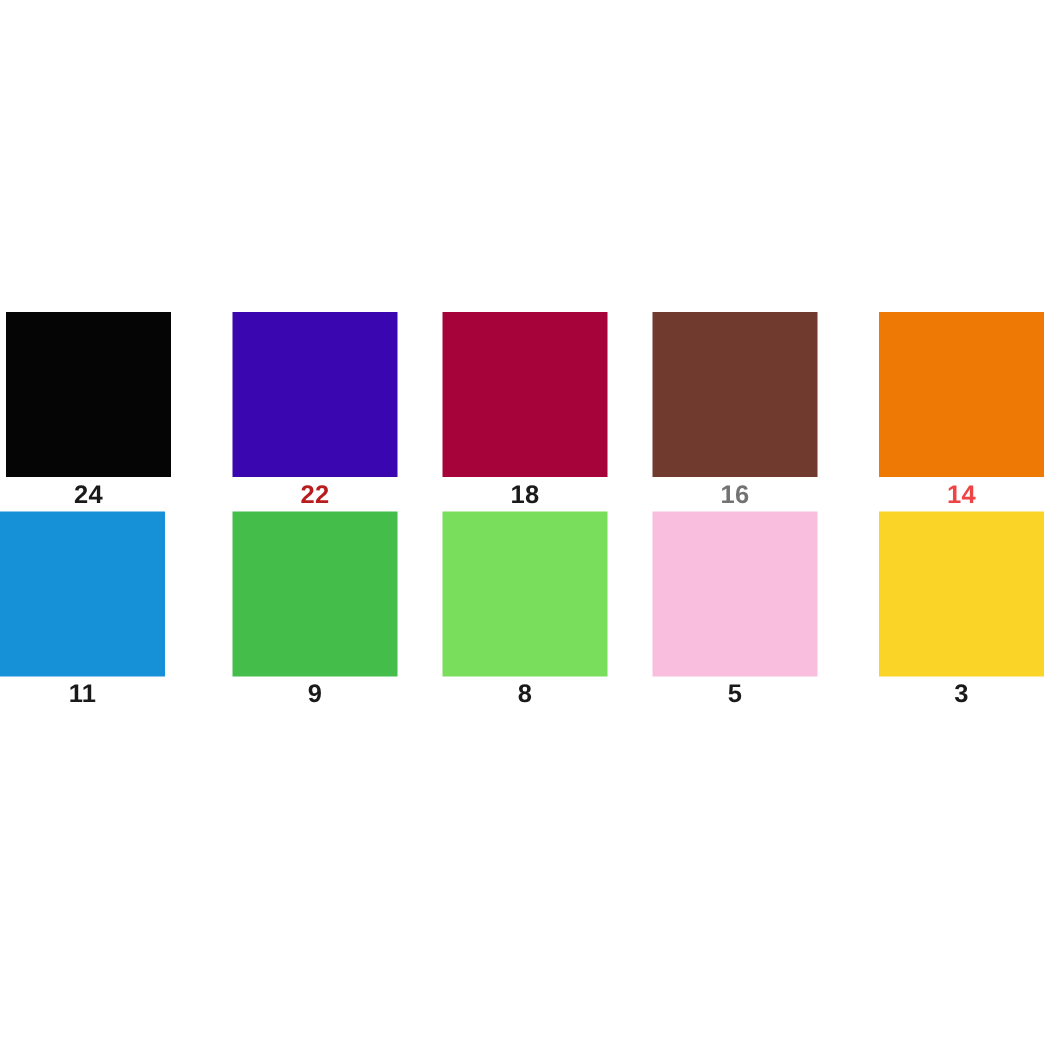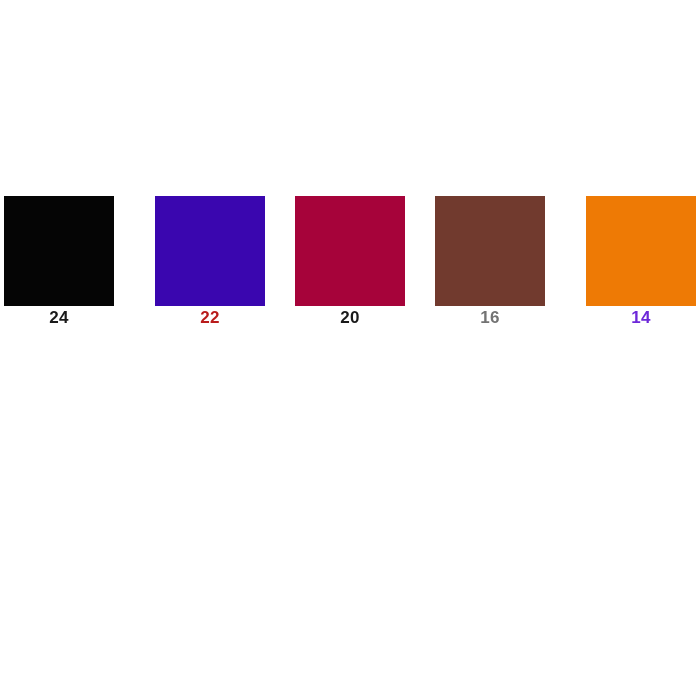--- a/index.html
+++ b/index.html
@@ -19,21 +19,21 @@
     position: absolute;
     left: 0;
     top: 0;
     width: 700px;
     height: 700px;
     background: #ffffff;
   }
   .swatch-grid {
     position: absolute;
     left: 0;
-    top: 196px;
+    top: 208px;
     width: 700px;
   }
   .swatch-row {
     display: flex;
     flex-direction: row;
     align-items: flex-start;
     height: 133px;
     width: 700px;
   }
   .swatch-cell {
@@ -92,27 +92,49 @@
       <div class="swatch-cell">
         <span class="swatch-chip" style="background-color: rgb(5, 5, 5);"></span>
         <span class="swatch-label" style="color: rgb(26, 26, 26);">24</span>
       </div>
       <div class="swatch-cell">
         <span class="swatch-chip" style="background-color: rgb(58, 6, 175);"></span>
         <span class="swatch-label" style="color: #b91c1c;">22</span>
       </div>
       <div class="swatch-cell">
         <span class="swatch-chip" style="background-color: rgb(166, 3, 58);"></span>
-        <span class="swatch-label" style="color: rgb(26, 26, 26);">20</span>
+        <span class="swatch-label" style="color: rgb(26, 26, 26);">18</span>
       </div>
       <div class="swatch-cell">
         <span class="swatch-chip" style="background-color: rgb(113, 58, 46);"></span>
         <span class="swatch-label" style="color: #737373;">16</span>
       </div>
       <div class="swatch-cell">
         <span class="swatch-chip" style="background-color: rgb(238, 122, 5);"></span>
-        <span class="swatch-label" style="color: #6d28d9;">14</span>
+        <span class="swatch-label" style="color: #ef4444;">14</span>
       </div>
     </div>
 
+    <div class="swatch-row row-2">
+      <div class="swatch-cell">
+        <span class="swatch-chip" style="background-color: rgb(22, 144, 214);"></span>
+        <span class="swatch-label" style="color: rgb(26, 26, 26);">11</span>
+      </div>
+      <div class="swatch-cell">
+        <span class="swatch-chip" style="background-color: rgb(69, 189, 75);"></span>
+        <span class="swatch-label" style="color: rgb(26, 26, 26);">9</span>
+      </div>
+      <div class="swatch-cell">
+        <span class="swatch-chip" style="background-color: rgb(120, 222, 92);"></span>
+        <span class="swatch-label" style="color: rgb(26, 26, 26);">8</span>
+      </div>
+      <div class="swatch-cell">
+        <span class="swatch-chip" style="background-color: rgb(249, 189, 221);"></span>
+        <span class="swatch-label" style="color: rgb(26, 26, 26);">5</span>
+      </div>
+      <div class="swatch-cell">
+        <span class="swatch-chip" style="background-color: rgb(251, 212, 40);"></span>
+        <span class="swatch-label" style="color: rgb(26, 26, 26);">3</span>
+      </div>
+    </div>
 
   </div>
 </div>
 
 </body></html>

